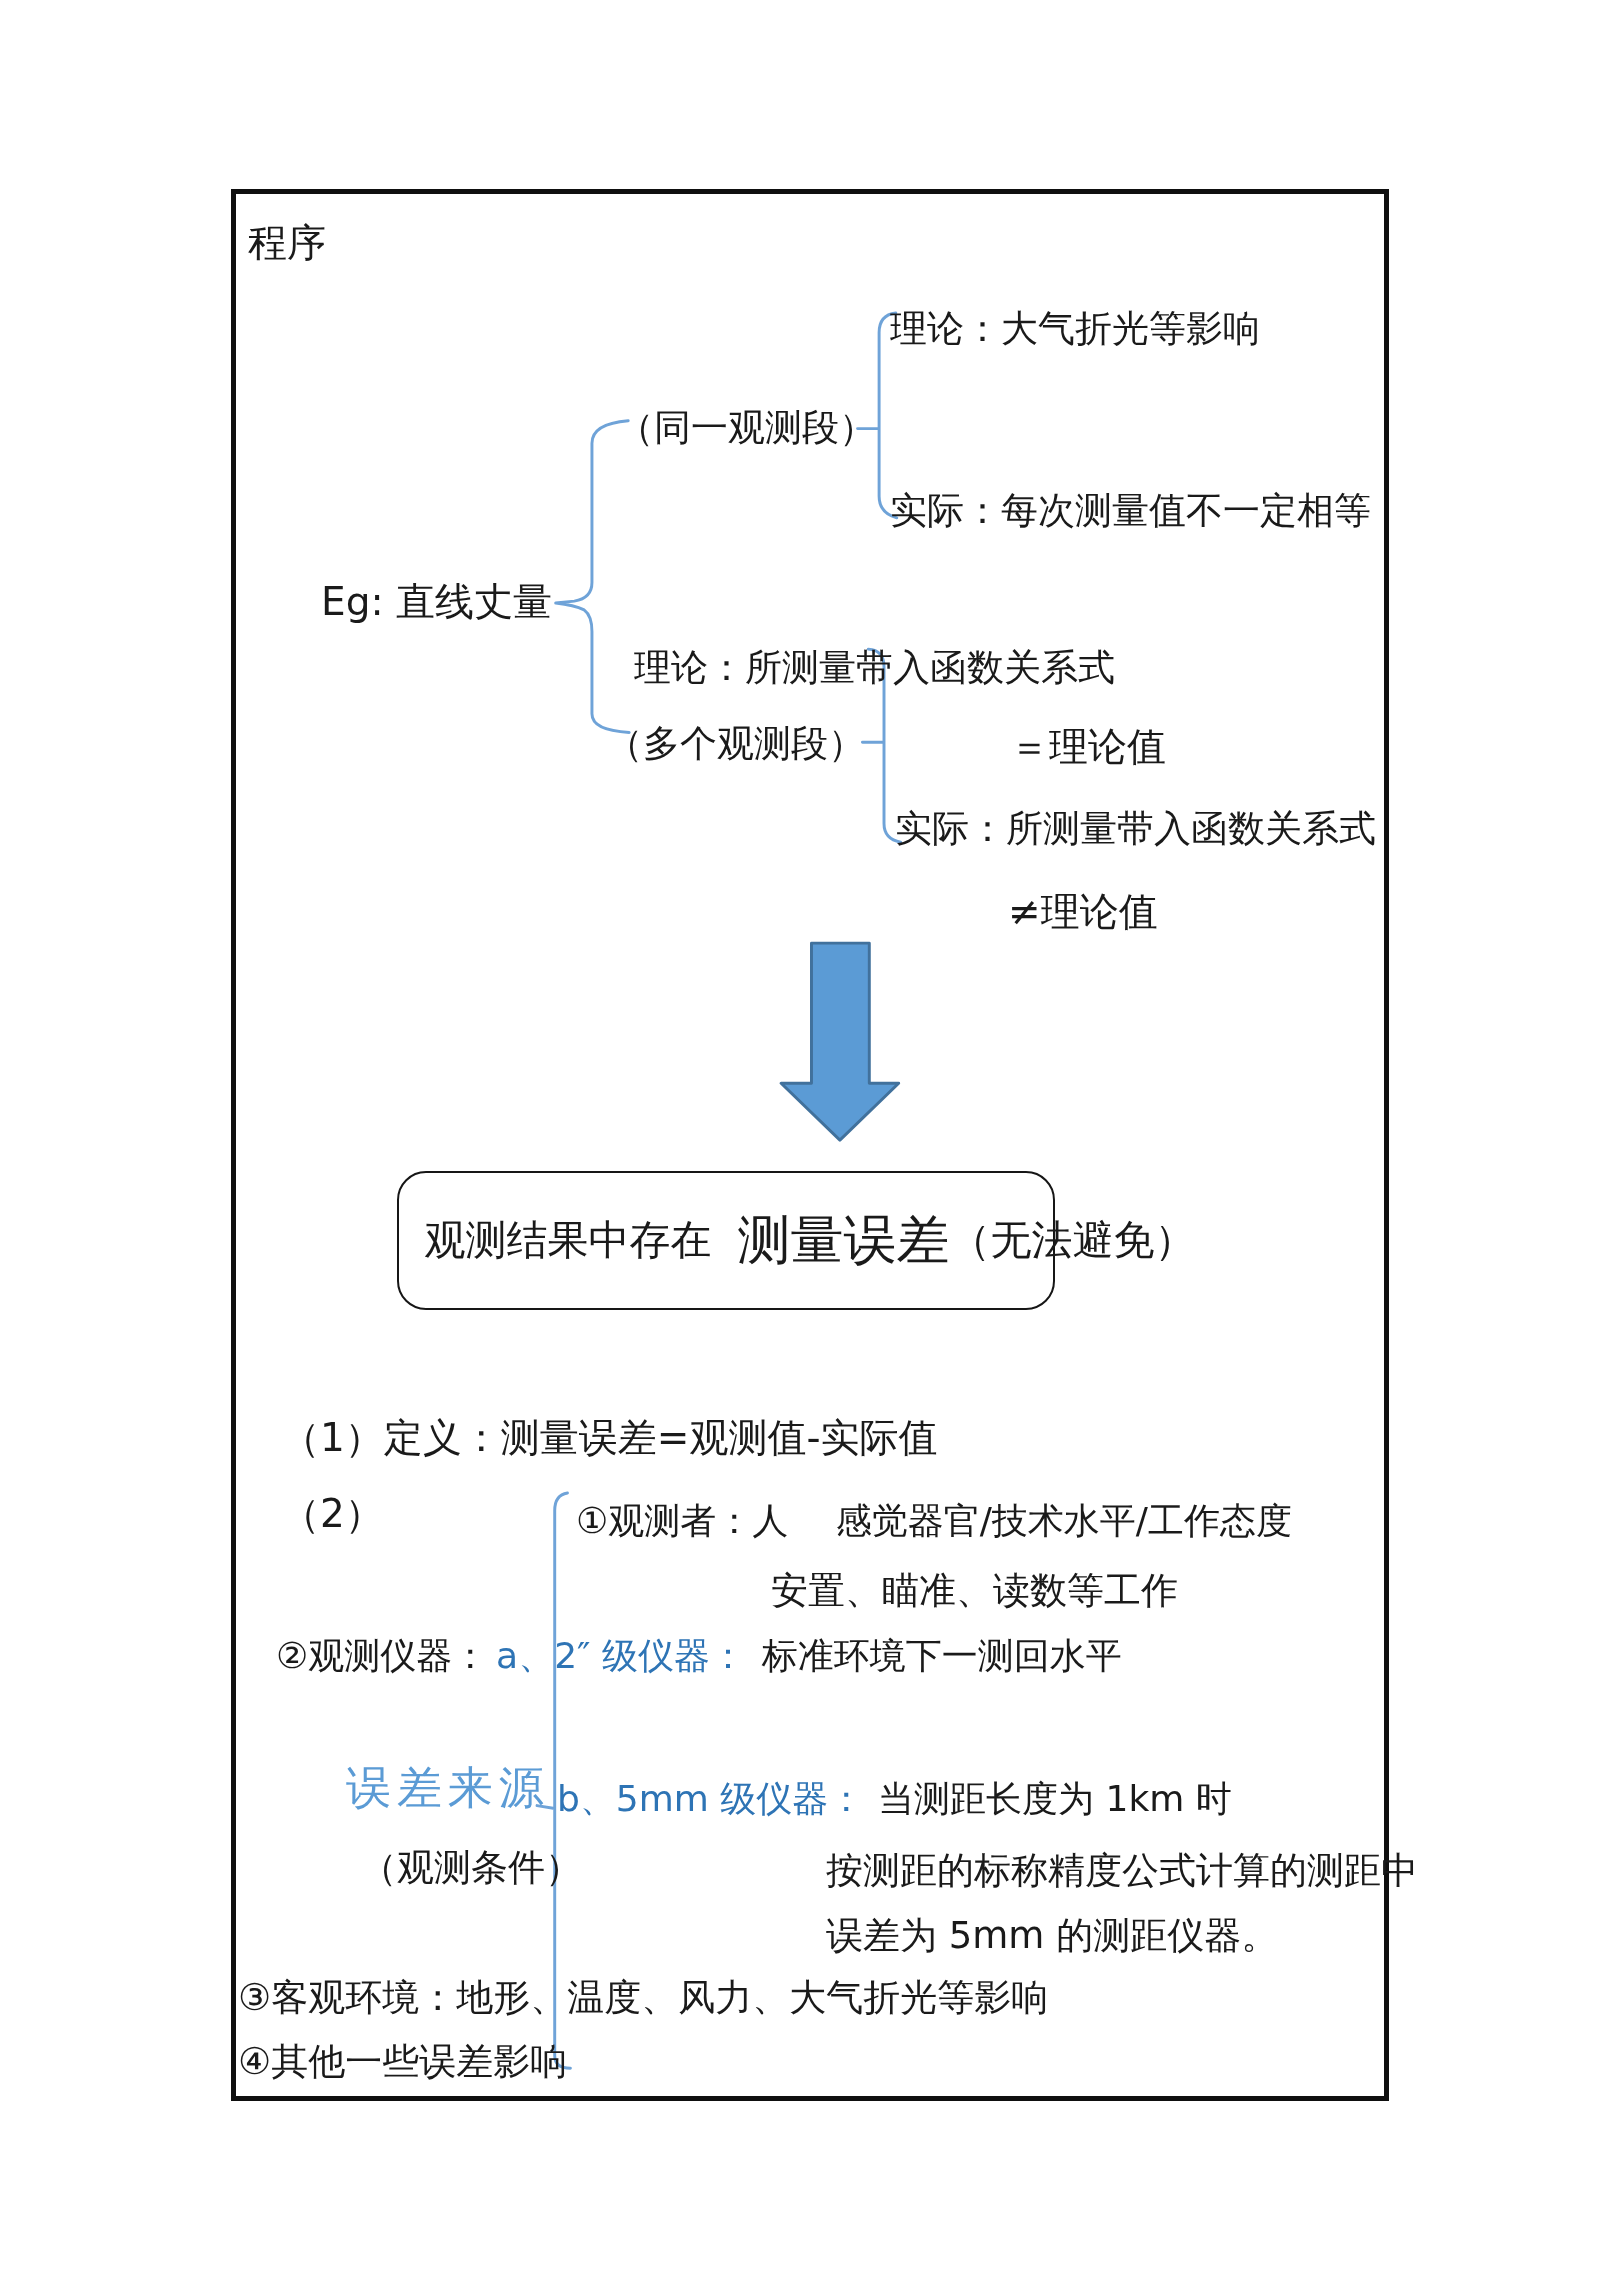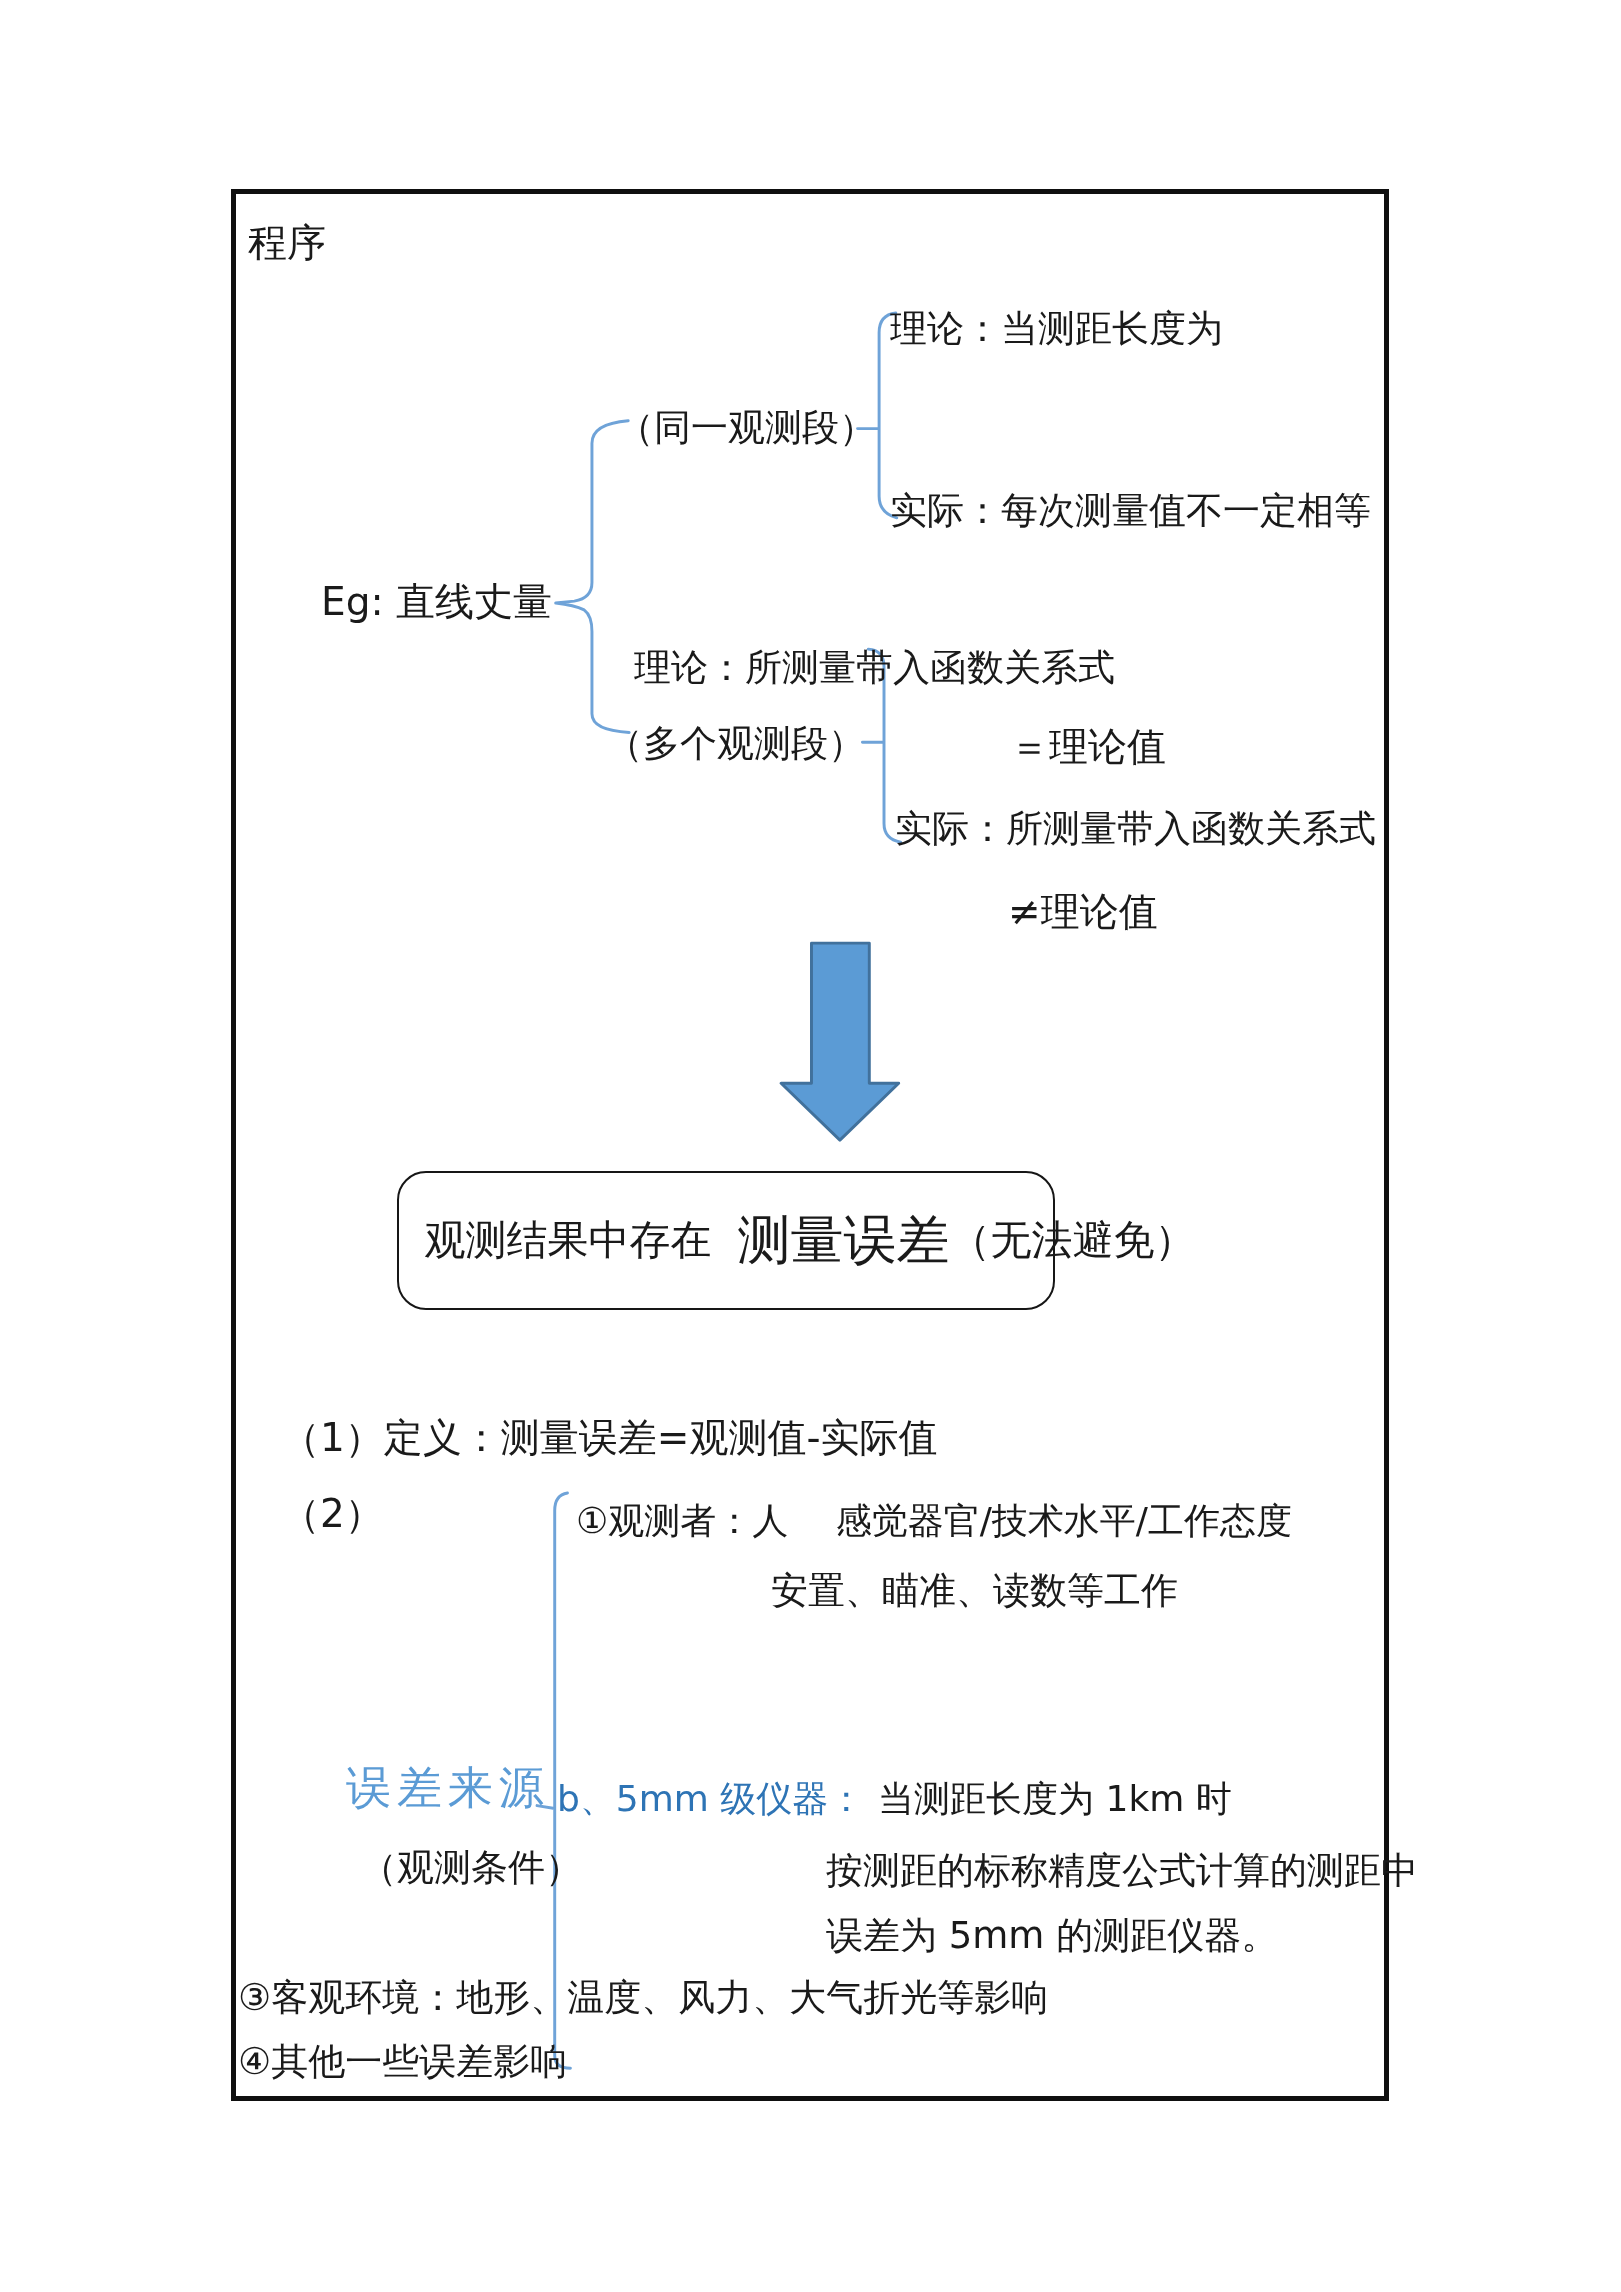--- a/index.html
+++ b/index.html
@@ -43,21 +43,21 @@
 
     <path class="blue-line" d="M 886 662 Q 902 663 902 680 L 902 840 Q 902 856 919 859 M 902 757 L 880 757"></path>
 
     <path class="blue-line" d="M 579 1523 Q 566 1525 566 1541 L 566 2097 Q 566 2110 582 2110 M 566 1845 L 548 1842"></path>
 
     <polygon points="828,962 887,962 887,1105 917,1105 857,1163 797,1105 828,1105" fill="#5B9BD5" stroke="#41719C" stroke-width="3" stroke-linejoin="round"></polygon>
   </svg>
 
   <div class="txt fs40" style="left:248px;top:221px;">程序</div>
 
-  <div class="txt fs38" style="left:890px;top:308px;">理论：当测距长度为</div>
+  <div class="txt fs38" style="left:890px;top:308px;">理论：大气折光等影响</div>
   <div class="txt fs38" style="left:617px;top:407px;">（同一观测段）</div>
   <div class="txt fs38" style="left:890px;top:490px;">实际：每次测量值不一定相等</div>
 
   <div class="txt fs40" style="left:321px;top:580px;">Eg: 直线丈量</div>
 
   <div class="txt fs38" style="left:634px;top:647px;">理论：所测量带入函数关系式</div>
   <div class="txt fs38" style="left:606px;top:723px;">（多个观测段）</div>
   <div class="txt fs40" style="left:1010px;top:725px;">＝理论值</div>
   <div class="txt fs38" style="left:895px;top:808px;">实际：所测量带入函数关系式</div>
   <div class="txt fs40" style="left:1008px;top:890px;">≠理论值</div>
@@ -68,20 +68,25 @@
       <span class="normal">（无法避免）</span>
   </div>
 
   <div class="txt fs40" style="left:281px;top:1416px;">（1）定义：测量误差=观测值-实际值</div>
 
   <div class="txt fs40" style="left:281px;top:1492px;">（2）</div>
 
   <div class="txt fs38" style="left:771px;top:1570px;">安置、瞄准、读数等工作</div>
   <div class="txt" style="left:576px;top:1500px;font-size:36px;">①观测者：人　 感觉器官/技术水平/工作态度</div>
 
+  <div class="txt flexline" style="left:276px;top:1635px;font-size:36px;">
+    <span>②观测仪器：</span>
+    <span class="blue-label" style="margin-left:7.8px;">a、2″ 级仪器：</span>
+    <span style="margin-left:15.7px;">标准环境下一测回水平</span>
+  </div>
 
   <div class="txt lightblue" style="left:346px;top:1762px;font-size:45px;letter-spacing:5.9px;">误差来源</div>
   <div class="txt fs38" style="left:360px;top:1847px;">（观测条件）</div>
 
   <div class="txt flexline" style="left:557px;top:1778px;font-size:36px;">
     <span class="blue-label">b、5mm 级仪器：</span>
     <span style="margin-left:13.7px;">当测距长度为 1km 时</span>
   </div>
   <div class="txt fs38" style="left:826px;top:1850px;">按测距的标称精度公式计算的测距中</div>
   <div class="txt fs38" style="left:826px;top:1915px;">误差为 5mm 的测距仪器。</div>

